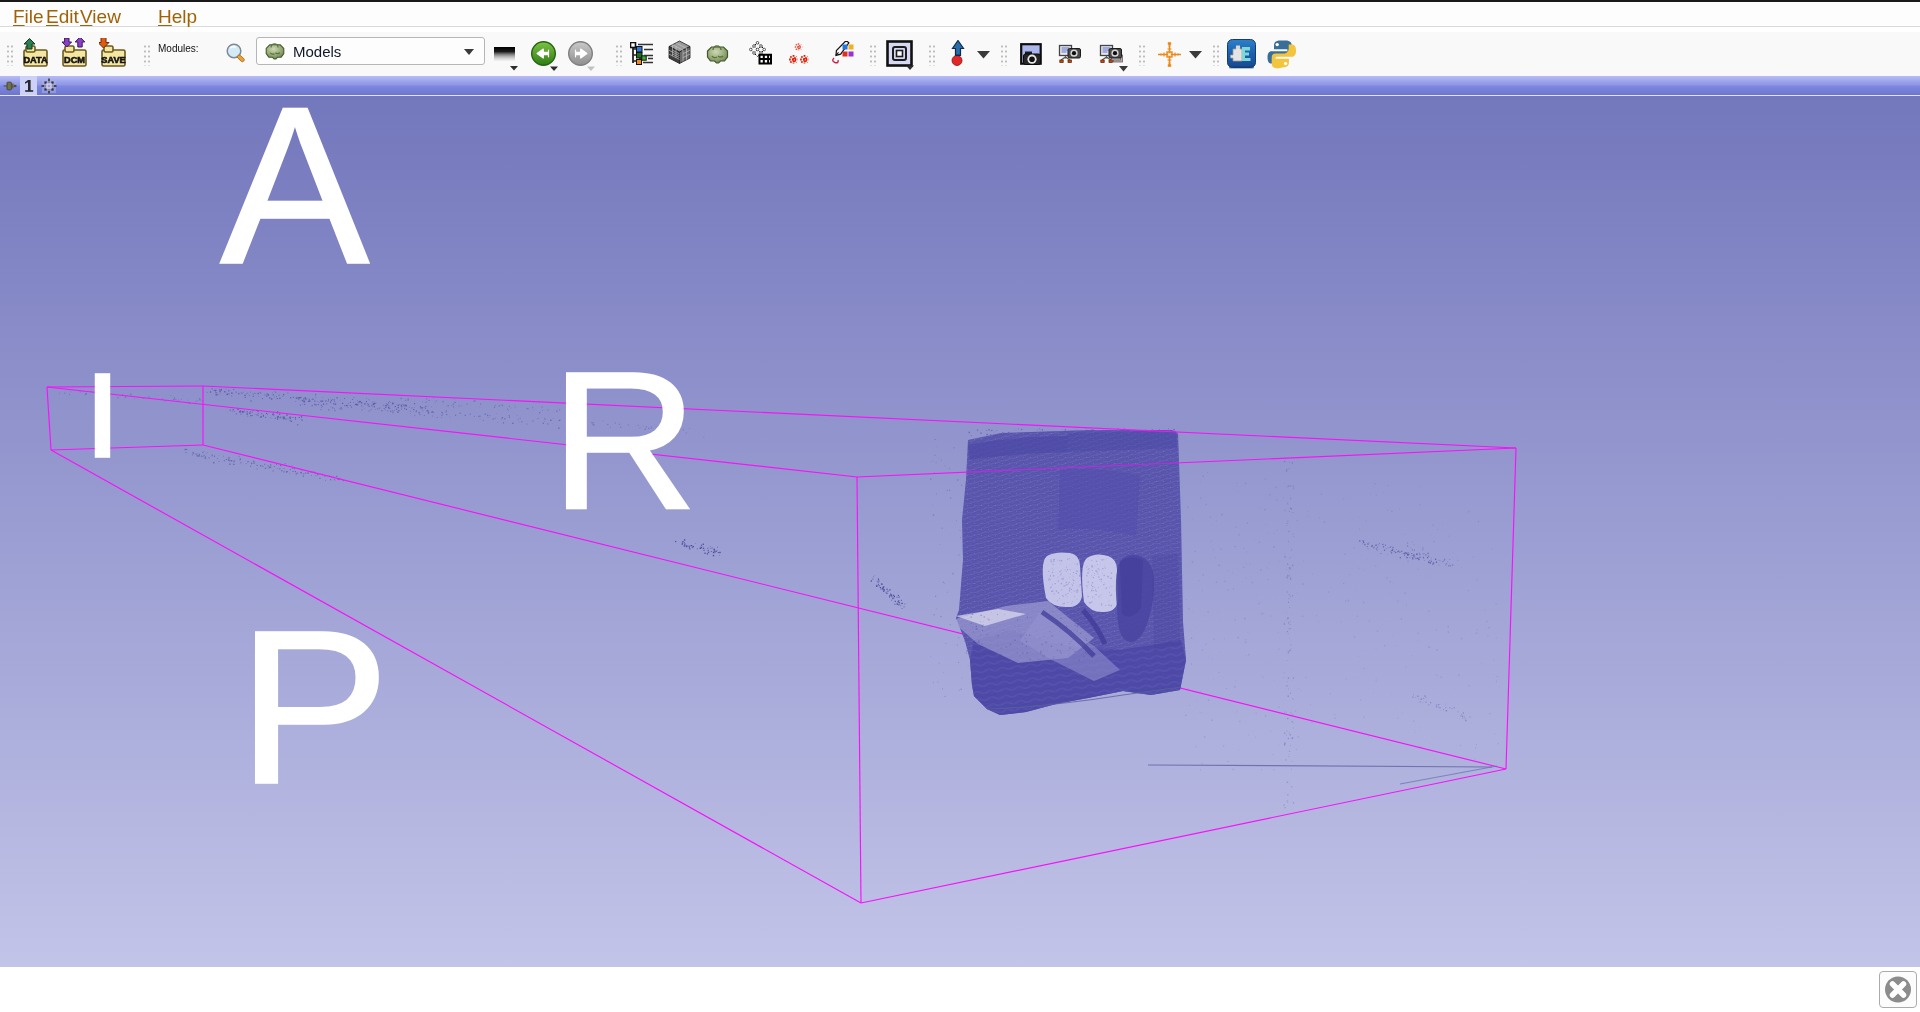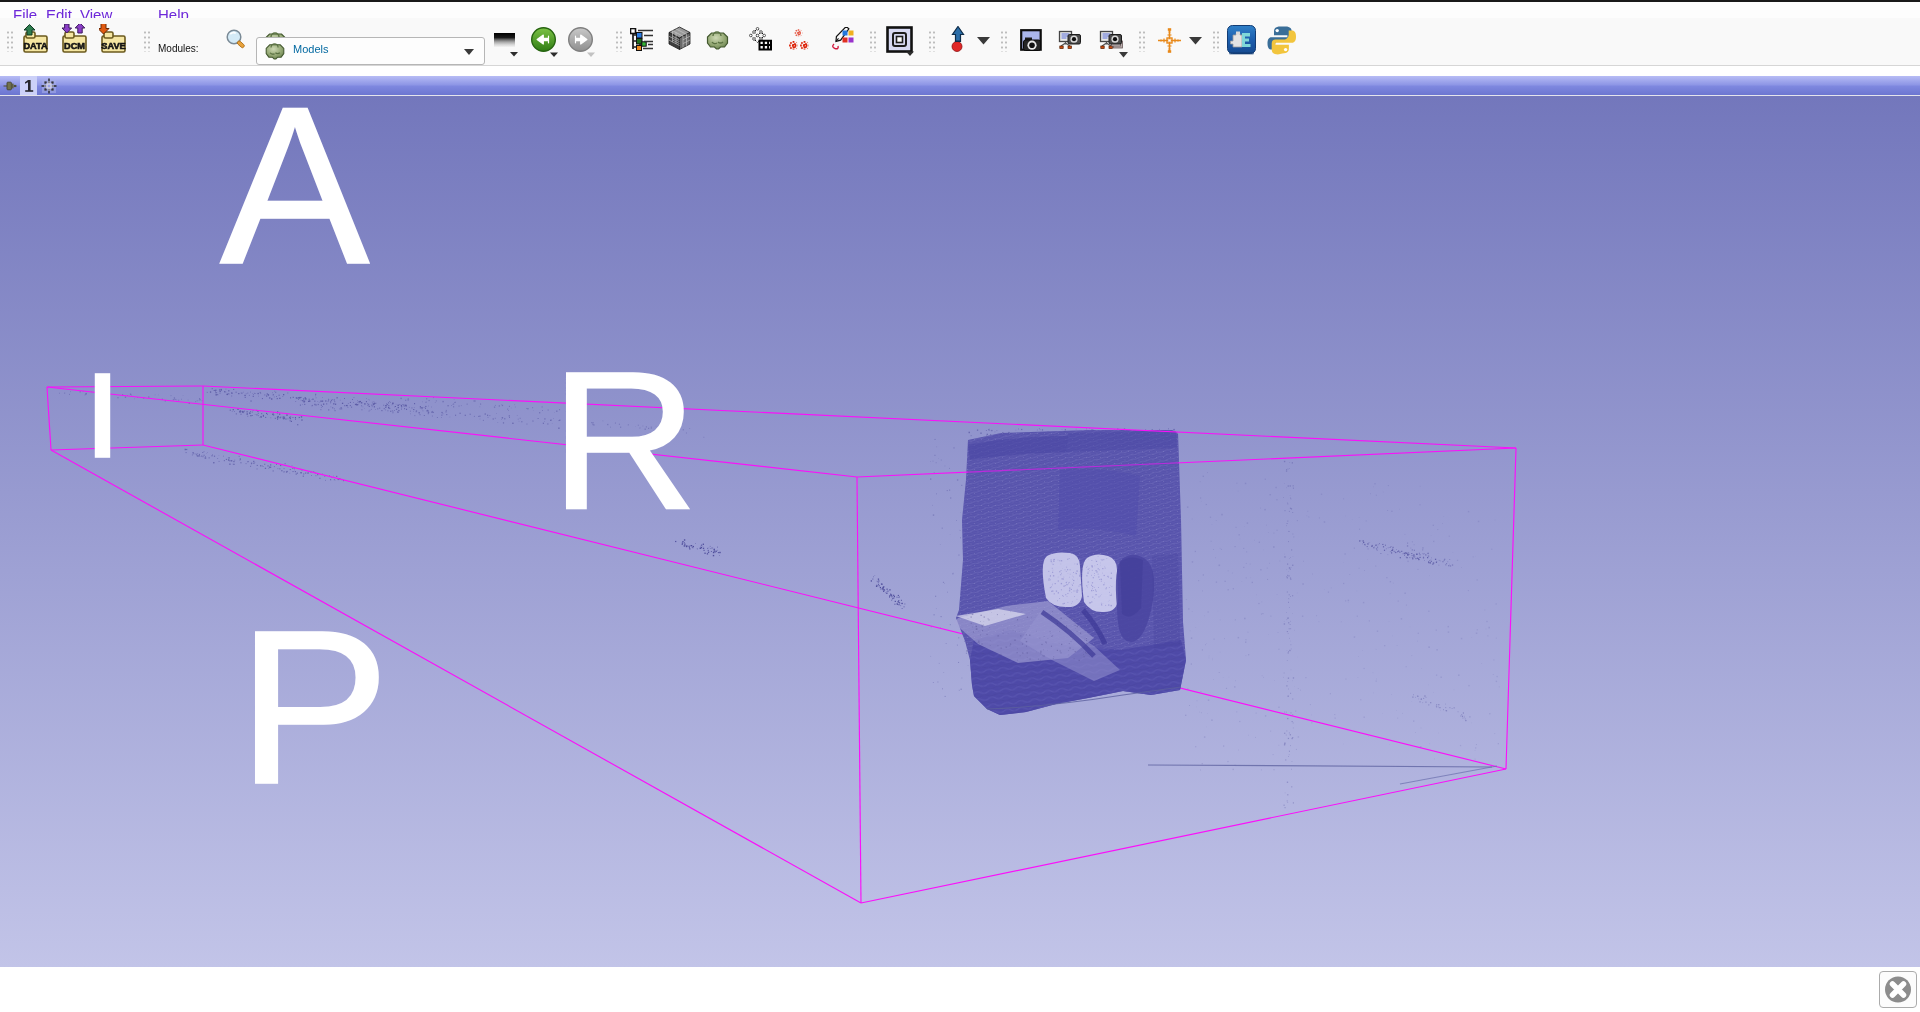--- a/index.html
+++ b/index.html
@@ -1,28 +1,28 @@
 <!DOCTYPE html>
 <html><head><meta charset="utf-8"><title>s</title><style>
 *{margin:0;padding:0;box-sizing:border-box}
 html,body{width:1920px;height:1012px;overflow:hidden;background:#fff;
  font-family:"Liberation Sans",sans-serif;}
 .abs{position:absolute}
 #topline{left:0;top:0;width:1920px;height:2px;background:#191919}
 #menubar{left:0;top:2px;width:1920px;height:25px;background:#fdfdfd;border-bottom:1px solid #dadada}
-.mi{position:absolute;top:4px;font-size:15px;color:#6d28d9}
+.mi{position:absolute;top:4px;font-size:19px;color:#a16207}
 .mi u{text-decoration:underline;text-underline-offset:2px}
-#toolbar{left:0;top:18px;width:1920px;height:48px;background:#f9f9f9;border-bottom:1px solid #d6d6d6}
+#toolbar{left:0;top:32px;width:1920px;height:48px;background:#f9f9f9;border-bottom:1px solid #d6d6d6}
 .grip{position:absolute;top:12px;width:8px;height:22px;
  background-image:radial-gradient(circle,#bdbdbd 1px,transparent 1.2px);
  background-size:4px 5px}
 #modlabel{position:absolute;left:158px;top:43px;font-size:10px;color:#111}
 #combo{position:absolute;left:256px;top:37px;width:229px;height:28px;border:1px solid #b6b6b6;
  border-radius:3px;background:#fdfdfd}
-#combo .txt{position:absolute;left:36px;top:5px;font-size:11px;color:#0369a1}
+#combo .txt{position:absolute;left:36px;top:5px;font-size:15px;color:#0f172a}
 #combo .arr{position:absolute;right:10px;top:11px;width:0;height:0;
  border-left:5.5px solid transparent;border-right:5.5px solid transparent;border-top:6px solid #3a3a3a}
 #viewbar{left:0;top:76px;width:1920px;height:19px;
  background:linear-gradient(#b7bcf5 0%,#8f97e6 45%,#7e87df 55%,#6c76d0 100%)}
 #viewtab{position:absolute;left:20px;top:0;width:17px;height:19px;background:#ccd1f8}
 #barline{left:0;top:95px;width:1920px;height:1px;background:#e4e4ec}
 #viewport{left:0;top:96px;width:1920px;height:871px}
 #statusbar{left:0;top:967px;width:1920px;height:45px;background:#fff}
 #errbtn{position:absolute;left:1879px;top:971px;width:38px;height:37px;border:1px solid #ababab;
  border-radius:4px;background:#fcfcfc}

